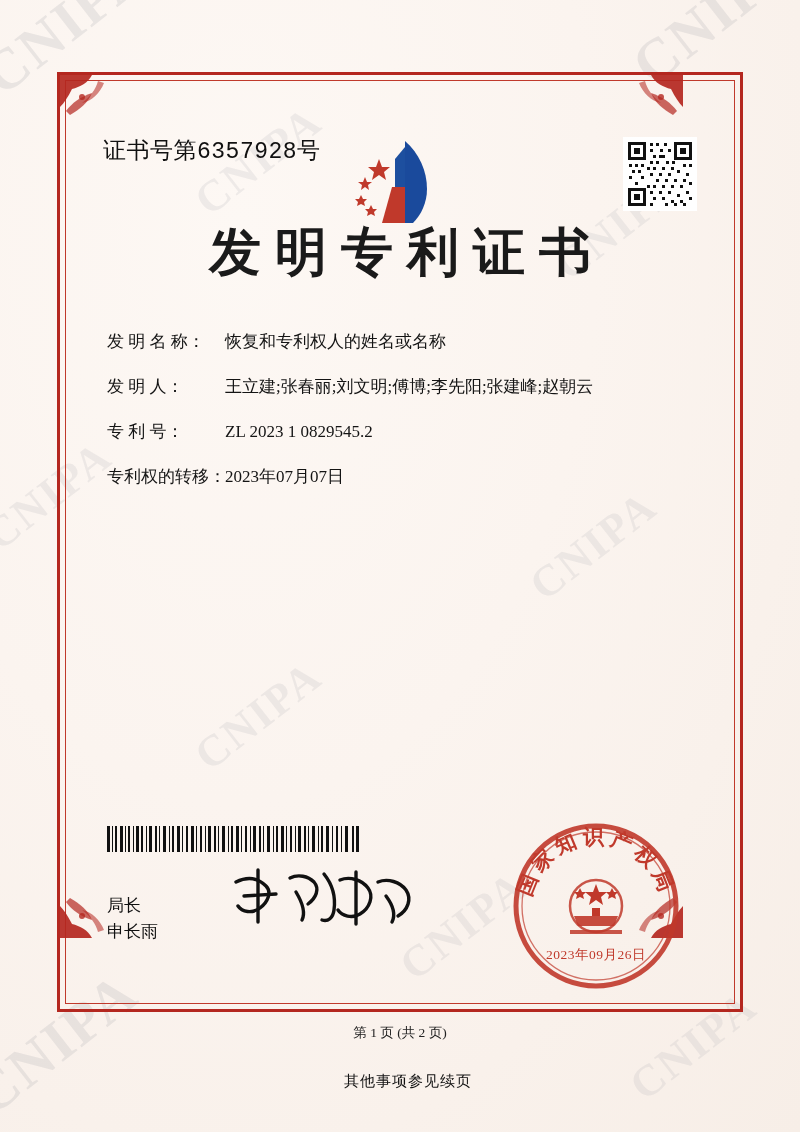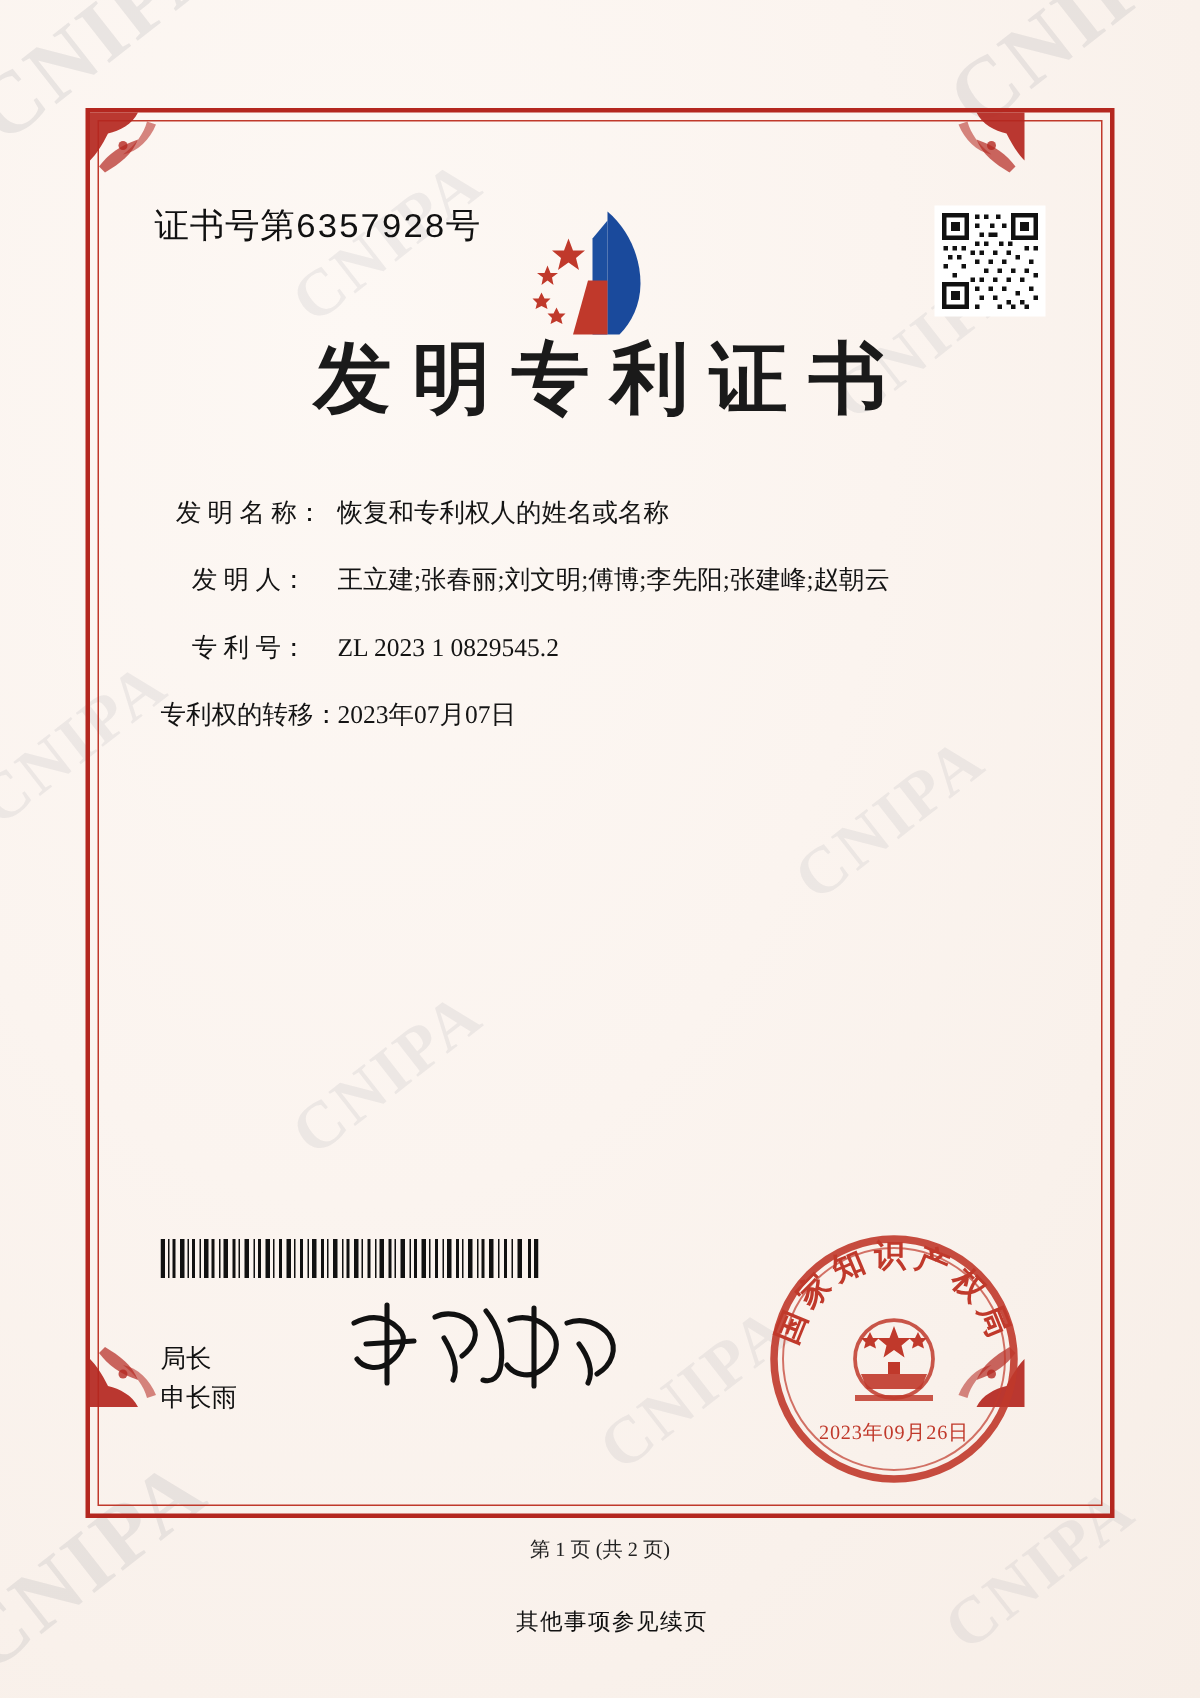--- a/index.html
+++ b/index.html
@@ -86,21 +86,21 @@
     text-indent:14px;
   }
   .fields{margin-top:42px;padding-left:22px;}
   .row{
     font-family:"Liberation Serif",serif;
     font-size:17px;
     color:#141414;
     margin-bottom:22px;
     white-space:nowrap;
   }
-  .lab{display:inline-block;text-align:center;}
+  .lab{display:inline-block;}
   .lab.w4{width:118px;}
   .val{display:inline;}
   .row.two .lab2{display:inline-block;margin-left:46px;}
   .paras{
     margin-top:14px;padding-left:22px;padding-right:26px;
     font-family:"Liberation Serif",serif;
     font-size:14.5px;
     line-height:1.95;
     color:#141414;
     text-align:justify;

